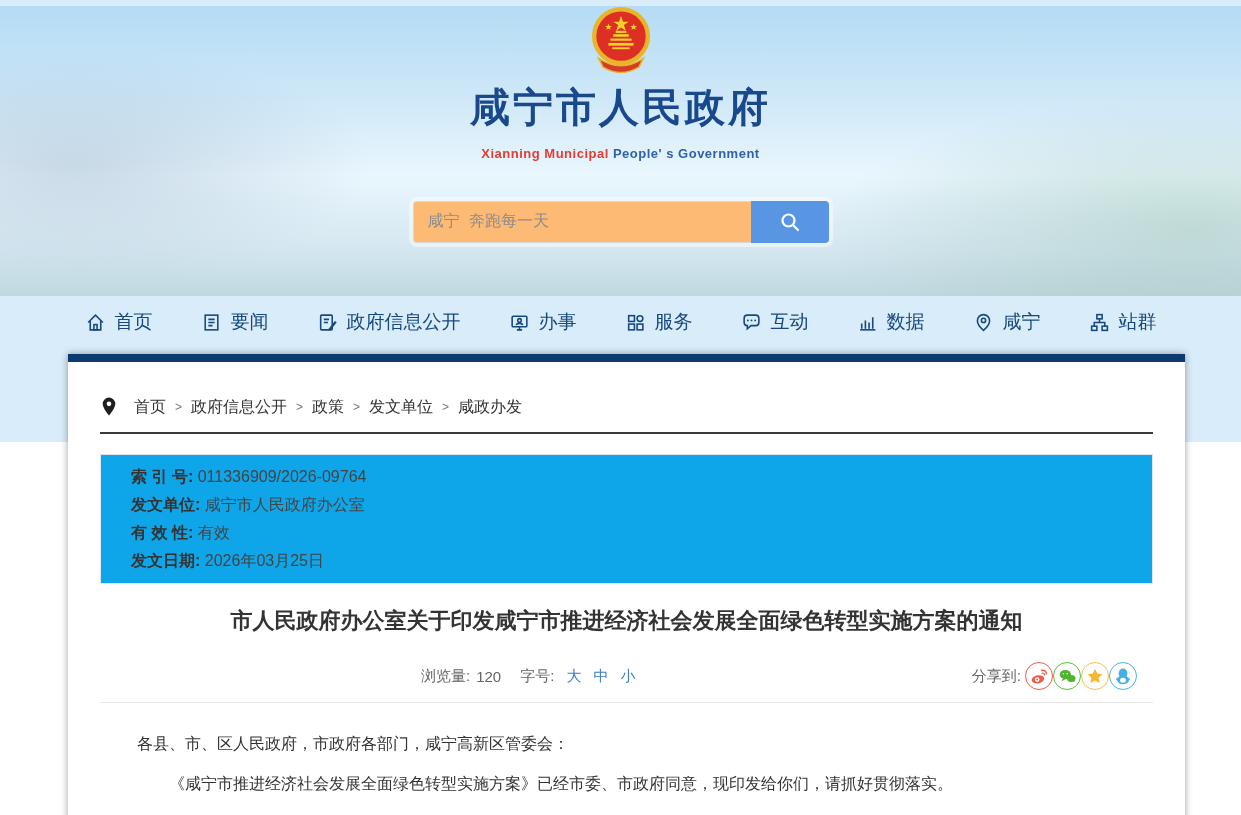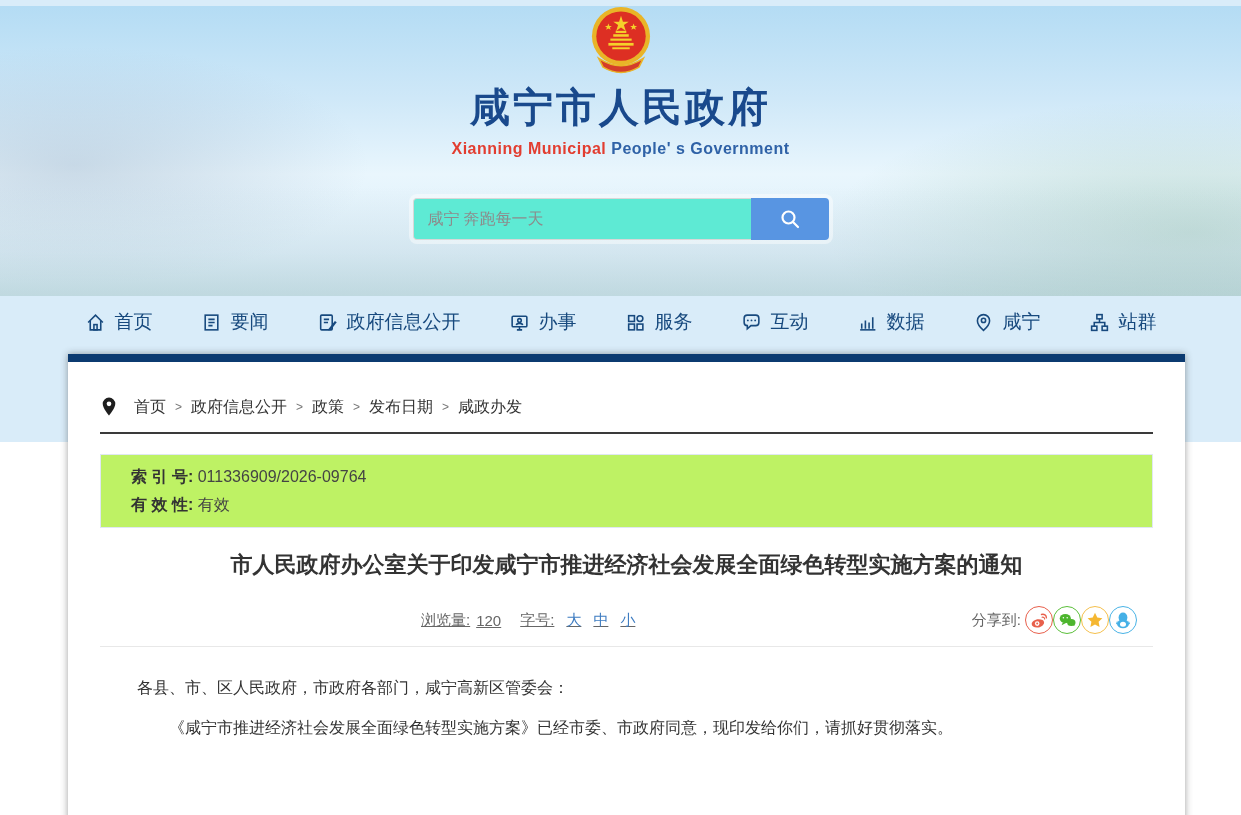--- a/index.html
+++ b/index.html
@@ -10,52 +10,52 @@
   .hero{position:relative;height:290px;
     background:
       radial-gradient(ellipse 420px 170px at 6% 55%, rgba(150,172,195,.38), transparent 70%),
       radial-gradient(ellipse 520px 190px at 96% 78%, rgba(118,172,140,.32), transparent 70%),
       linear-gradient(180deg,#b4dcf4 0%,#cfe8f8 32%,#e9f6fd 58%,#dff0fa 78%,#cde6f5 100%);}
   .hero::after{content:"";position:absolute;bottom:0;left:0;right:0;height:110px;
       background:linear-gradient(180deg,rgba(255,255,255,0) 0%,rgba(197,214,219,.30) 60%,rgba(166,192,184,.35) 100%);}
   .hero-inner{position:relative;z-index:2;}
   .emblem{display:block;margin:6px auto 0;}
   .site-title{margin:4px 0 0;text-align:center;font-size:40px;font-weight:bold;color:#19498c;letter-spacing:3px;}
-  .subtitle{text-align:center;font-size:16px;font-weight:bold;margin-top:5px;letter-spacing:.5px;}
+  .subtitle{text-align:center;font-size:13px;font-weight:bold;margin-top:11px;letter-spacing:.5px;}
   .subtitle .red{color:#e23d30;}
   .subtitle .blu{color:#2f62a7;}
   .search-bar{width:416px;height:42px;margin:40px auto 0;display:flex;border-radius:4px;
       box-shadow:0 0 0 4px rgba(255,255,255,.45);background:#fff;}
   .search-input{flex:1;border:1px solid #d8d8d8;border-right:none;padding:0 14px;font-size:16px;
-      border-radius:4px 0 0 4px;outline:none;color:#333;background:#5eead4;
-      font-family:Liberation Serif, serif;}
+      border-radius:4px 0 0 4px;outline:none;color:#333;background:#fdba74;
+      font-family:Liberation Mono, monospace;}
   .search-input::placeholder{color:#8c8c8c;}
   .search-btn{width:78px;background:#5895e2;border:none;border-radius:0 4px 4px 0;
       display:flex;align-items:center;justify-content:center;cursor:pointer;}
   
   .nav{position:relative;height:58px;}
   .nav-inner{width:1072px;margin:0 auto;height:52px;display:flex;justify-content:space-between;align-items:center;}
   .nav-item{display:flex;align-items:center;gap:9px;font-size:19px;color:#17497e;cursor:pointer;white-space:nowrap;}
   .nav-item svg{display:block;}
   
   .card{position:relative;width:1117px;margin-left:68px;background:#fff;height:467px;
       box-shadow:0 0 7px rgba(40,40,40,.45);}
   .card-topbar{height:8px;background:#0b3a70;}
   .crumb-row{display:flex;align-items:center;padding:34px 32px 14px;font-size:16px;color:#333;}
   .crumb-row .pin{margin-right:16px;display:flex;}
   .crumb-link{color:#333;cursor:pointer;}
   .crumb-sep{color:#777;font-size:12px;margin:0 9px;}
   .crumb-divider{border-bottom:2px solid #3a3a3a;margin:0 32px;}
-  .meta-panel{margin:20px 32px 0;background:#bef264;border:1px solid #e0e7f2;display:flex;padding:8px 0;}
+  .meta-panel{margin:20px 32px 0;background:#0ea5e9;border:1px solid #e0e7f2;display:flex;padding:8px 0;}
   .meta-col{width:50%;box-sizing:border-box;padding-left:30px;padding-right:26px;}
   .meta-line{font-size:16px;line-height:28px;color:#444;}
   .meta-line b{color:#333;}
   .article-title{margin:22px 60px 0;text-align:center;font-size:22px;font-weight:bold;color:#333;}
   .meta-row{display:flex;align-items:center;margin:26px 48px 0;font-size:15px;color:#666;height:28px;}
-  .views-group{margin-left:305px;display:flex;align-items:center;gap:6px;text-decoration:underline;}
+  .views-group{margin-left:305px;display:flex;align-items:center;gap:6px;}
   .size-link{color:#3e7cc1;cursor:pointer;margin-left:6px;}
   .share-group{margin-left:auto;display:flex;align-items:center;gap:0;}
   .share-label{margin-right:4px;}
   .share-icon{width:28px;height:28px;border-radius:50%;box-sizing:border-box;border:1px solid;background:#fff;
       display:flex;align-items:center;justify-content:center;cursor:pointer;padding:0;}
   .share-weibo{border-color:#e8604c;}
   .share-wechat{border-color:#5bbf3a;}
   .share-qzone{border-color:#f5c04c;}
   .share-qq{border-color:#49b3e6;}
   .light-divider{border-bottom:1px solid #e8e8e8;margin:12px 32px 0;}
@@ -185,30 +185,32 @@
           <path d="M10 1.5a7 7 0 017 7c0 5.2-7 13-7 13s-7-7.8-7-13a7 7 0 017-7z" fill="#1f1f1f"></path>
           <circle cx="10" cy="8.5" r="2.6" fill="#ffffff"></circle>
         </svg>
     </span>
     <span class="crumb-link">首页</span>
     <span class="crumb-sep">&gt;</span>
     <span class="crumb-link">政府信息公开</span>
     <span class="crumb-sep">&gt;</span>
     <span class="crumb-link">政策</span>
     <span class="crumb-sep">&gt;</span>
-    <span class="crumb-link">发布日期</span>
+    <span class="crumb-link">发文单位</span>
     <span class="crumb-sep">&gt;</span>
     <span class="crumb-link">咸政办发</span>
   </div>
   <div class="crumb-divider"></div>
 
   <div class="meta-panel">
     <div class="meta-col">
       <div class="meta-line"><b>索 引 号:</b> <span>011336909/2026-09764</span></div>
+      <div class="meta-line"><b>发文单位:</b> <span>咸宁市人民政府办公室</span></div>
       <div class="meta-line"><b>有 效 性:</b> <span>有效</span></div>
+      <div class="meta-line"><b>发文日期:</b> <span>2026年03月25日</span></div>
     </div>
   </div>
 
   <h2 class="article-title">市人民政府办公室关于印发咸宁市推进经济社会发展全面绿色转型实施方案的通知</h2>
 
   <div class="meta-row">
     <div class="views-group">
       <span>浏览量:</span>
       <span>120</span>
       <span style="margin-left:13px">字号:</span>

